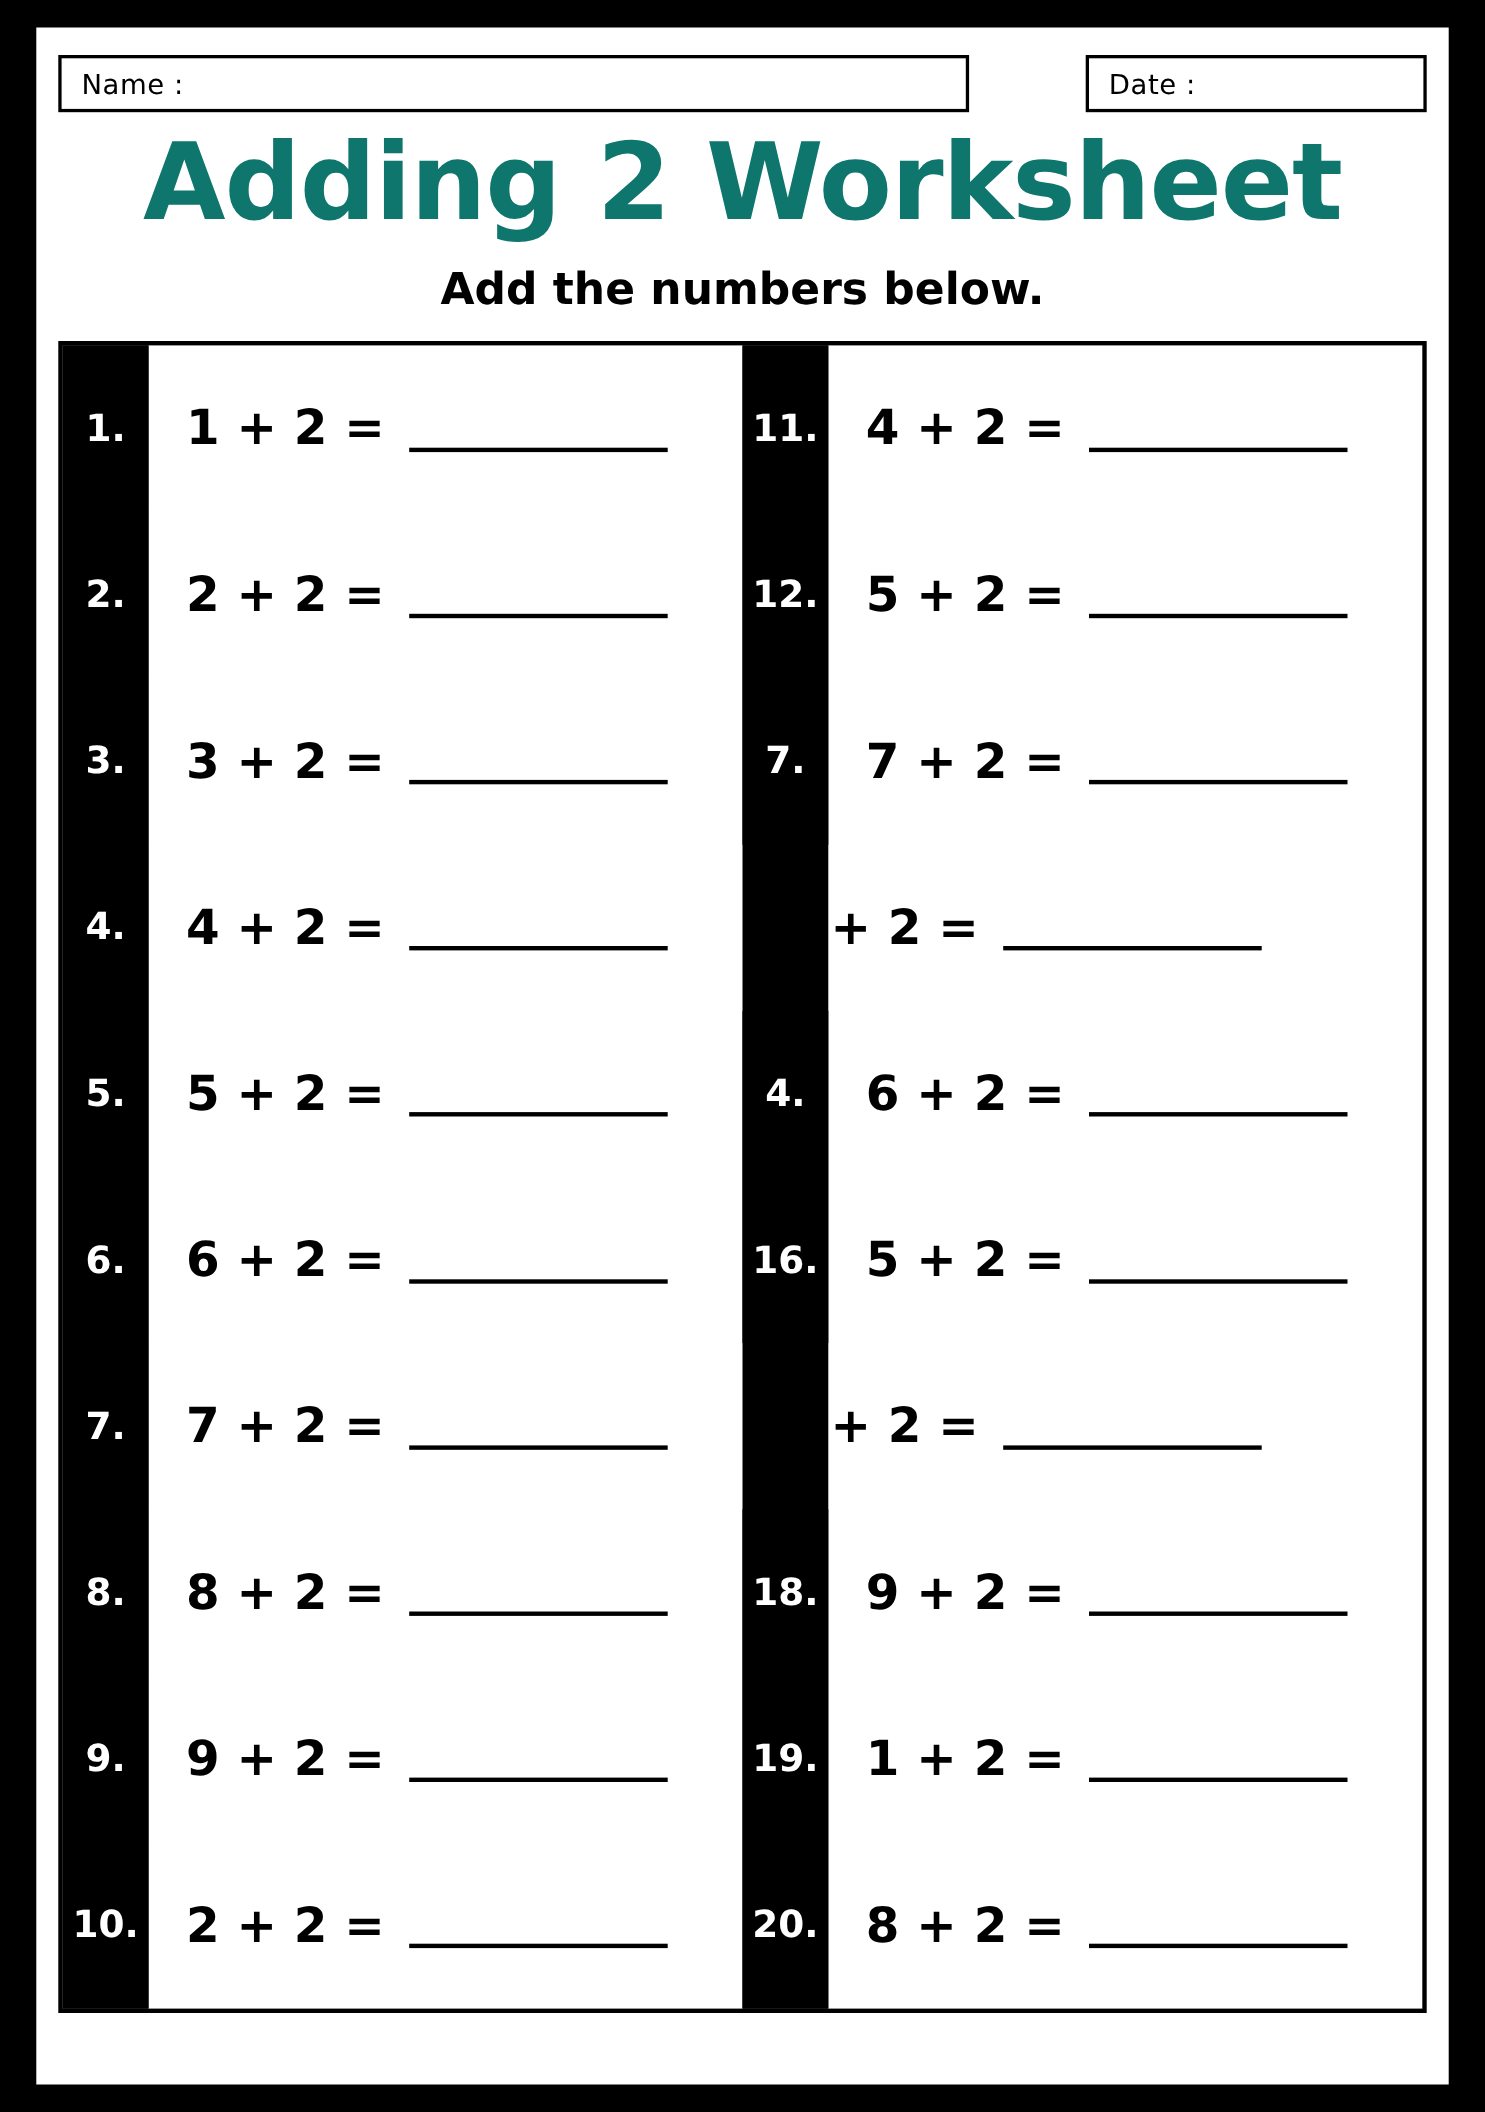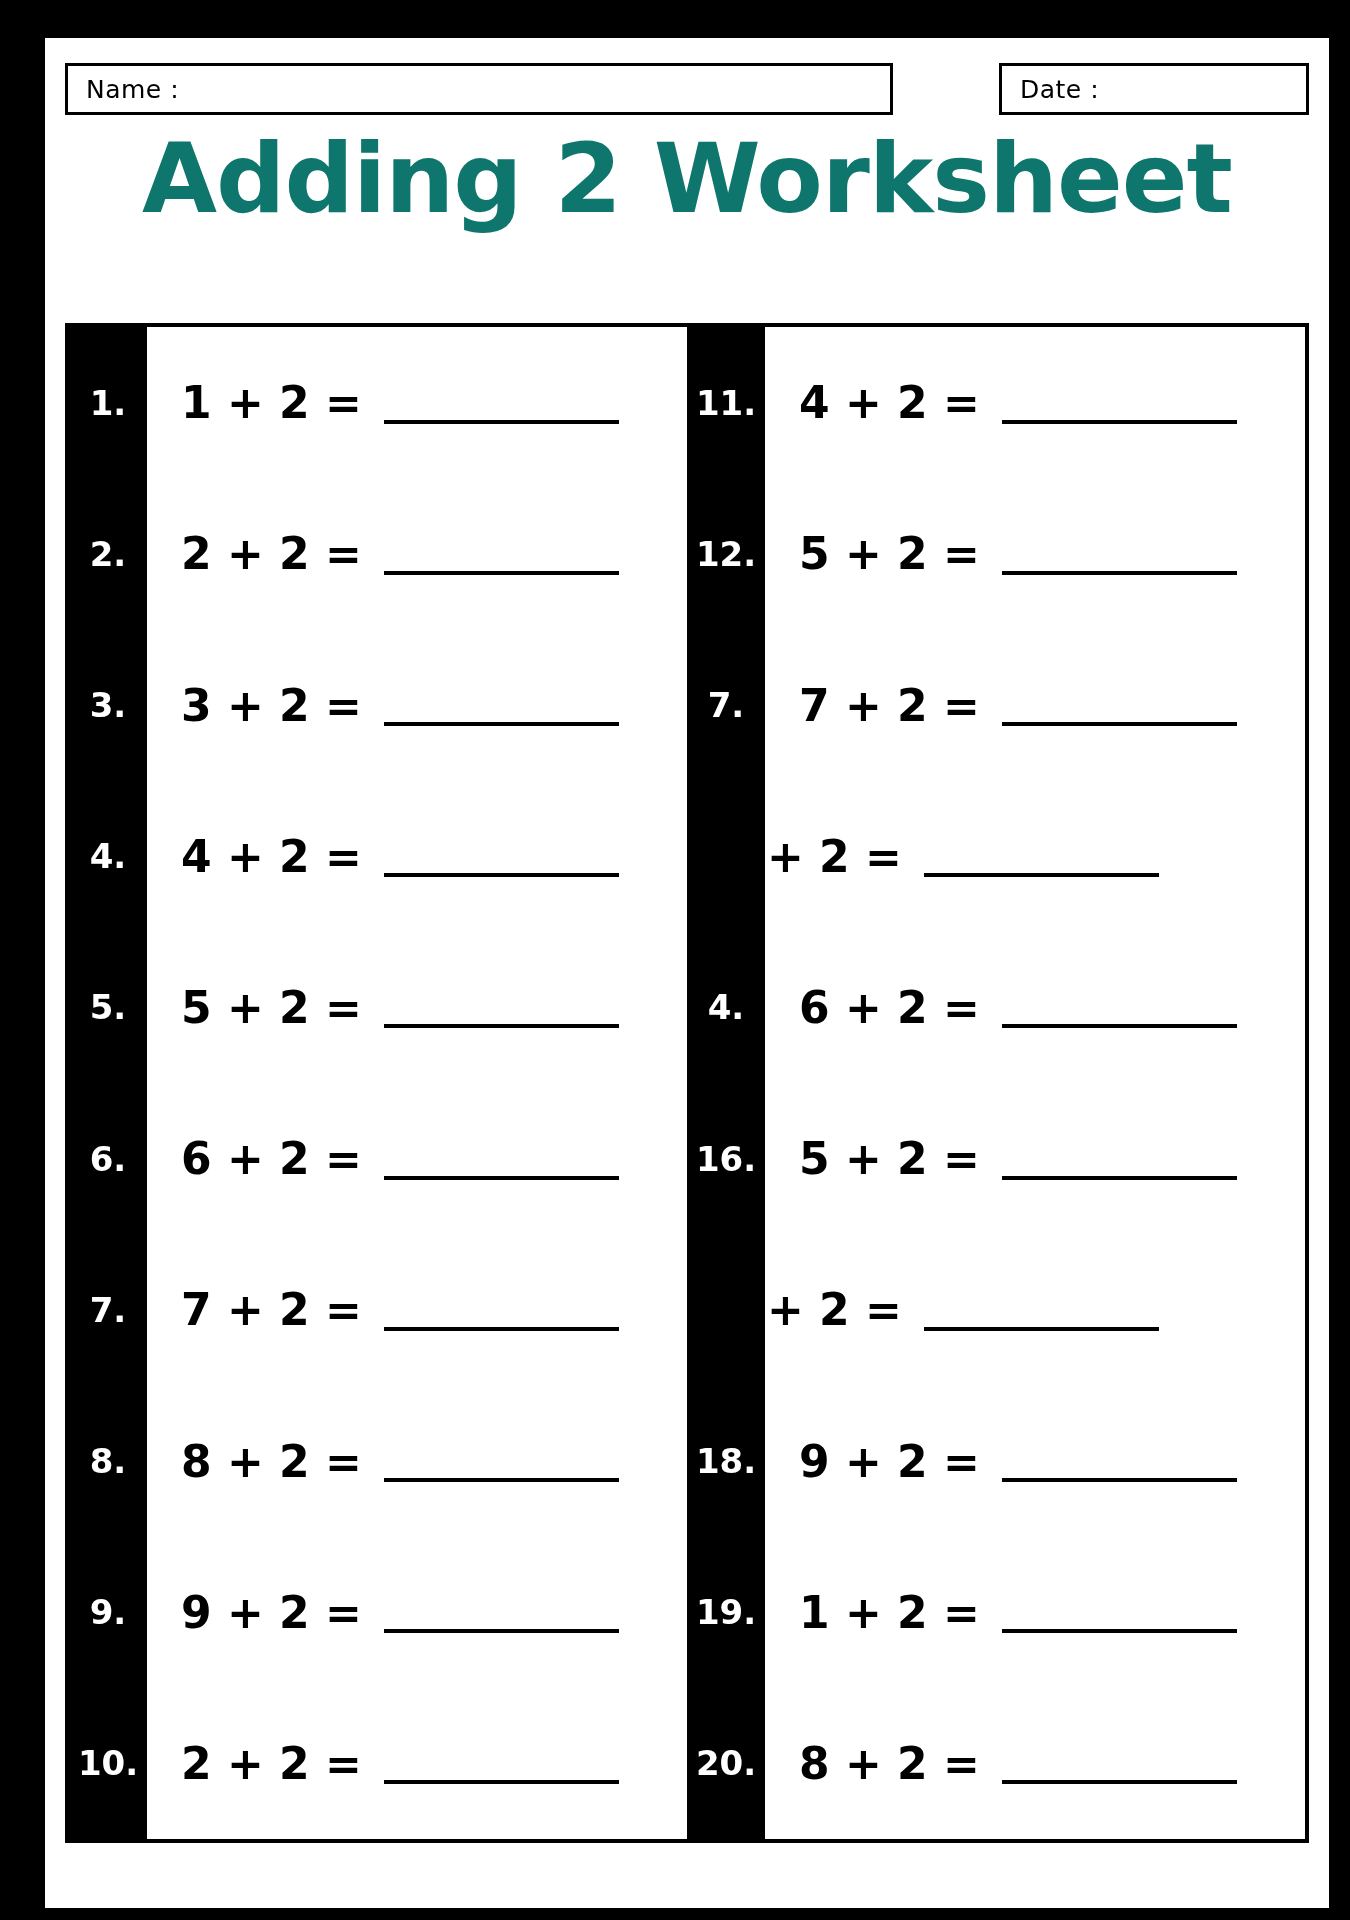--- a/index.html
+++ b/index.html
@@ -10,26 +10,25 @@
     width: 1350px;
     height: 1920px;
     background: #000000;
     font-family: "DejaVu Sans", sans-serif;
     overflow: hidden;
   }
 
   .page {
     position: absolute;
     left: 33px;
-    top: 38px;
+    top: 25px;
     width: 1284px;
     height: 1870px;
     background: #ffffff;
     box-sizing: border-box;
-    margin-left: 12px;
   }
 
   
   .header-row {
     position: absolute;
     left: 20px;
     top: 25px;
     width: 1244px;
     height: 52px;
     display: flex;
@@ -163,20 +162,21 @@
   <div class="header-row">
     <div class="field-box field-name">
       <span class="field-label">Name :</span>
     </div>
     <div class="field-box field-date">
       <span class="field-label">Date :</span>
     </div>
   </div>
 
   <div class="title">Adding 2 Worksheet</div>
+  <div class="subtitle">Add the numbers below.</div>
 
   <div class="panel">
 
     <div class="column left">
       <div class="num-stripe"></div>
 
       <div class="prob-row">
         <div class="num-cell">1.</div>
         <div class="expr-cell">
           <span class="expr-text">1 + 2 =</span>

